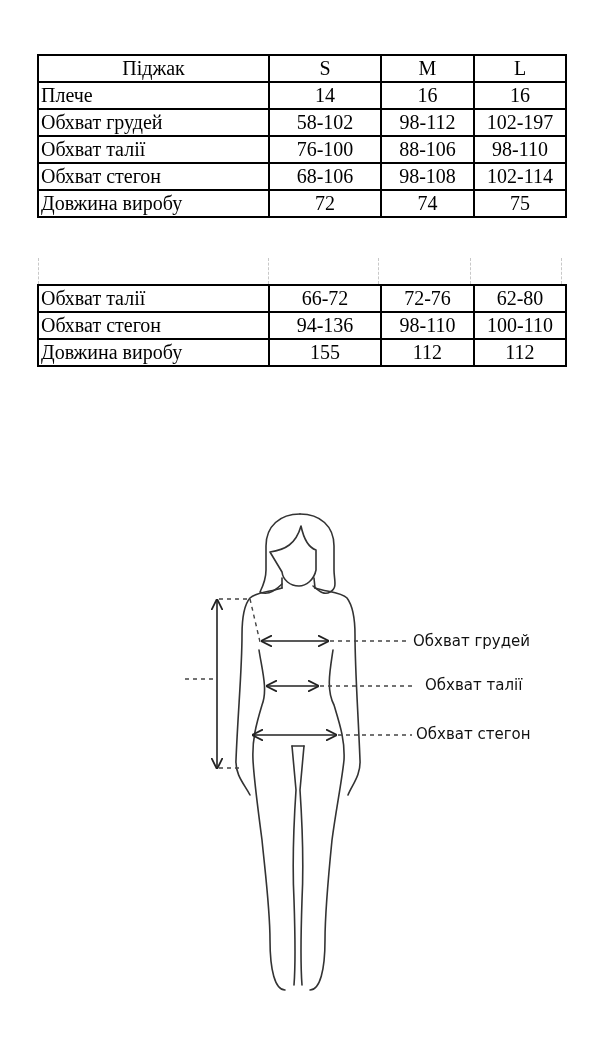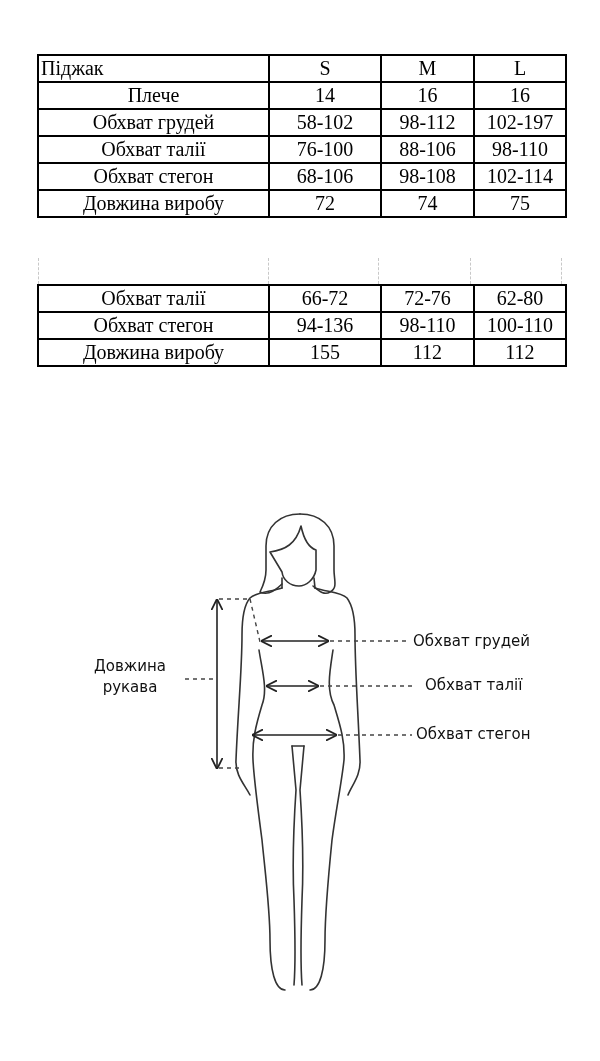--- a/index.html
+++ b/index.html
@@ -1,20 +1,20 @@
 <!DOCTYPE html>
 <html><head>
 <meta charset="utf-8">
 <style>
   html, body { margin: 0; padding: 0; background: #ffffff; }
   body { width: 600px; height: 1061px; position: relative; overflow: hidden; font-family: "Liberation Serif", serif; color: #000; }
   table.size { position: absolute; left: 37px; border-collapse: collapse; font-size: 20px; }
   table.size td { border: 2px solid #000; height: 25px; padding: 0 2px; line-height: 25px; white-space: nowrap; }
-  table.size td.c0 { width: 225px; text-align: center; }
-  table.size td.hdr { text-align: left; }
+  table.size td.c0 { width: 225px; text-align: left; }
+  table.size td.hdr { text-align: center; }
   table.size td.c1 { width: 106px; text-align: center; }
   table.size td.c2 { width: 87px; text-align: center; }
   table.size td.c3 { width: 86px; text-align: center; }
   #jacket { top: 54px; }
   #pants { top: 284px; }
   .gap-grid { position: absolute; top: 258px; height: 26px; border-left: 1px dashed #c8c8c8; }
   .diagram { position: absolute; left: 0; top: 500px; width: 600px; height: 500px; }
   .lbl { position: absolute; font-family: "DejaVu Sans", sans-serif; font-size: 15px; color: #111; white-space: nowrap; }
   .lbl-sleeve { left: 80px; top: 156px; text-align: center; line-height: 21px; width: 100px; }
   .lbl-chest { left: 413px; top: 132px; }
@@ -131,20 +131,16 @@
       <line x1="330" y1="141" x2="408" y2="141"></line>
       <line x1="320" y1="186" x2="414" y2="186"></line>
       <line x1="338" y1="235" x2="412" y2="235"></line>
     </g>
 
     <line x1="262" y1="141" x2="328" y2="141" stroke="#222" stroke-width="1.6" marker-start="url(#arr)" marker-end="url(#arr)"></line>
     <line x1="267" y1="186" x2="318" y2="186" stroke="#222" stroke-width="1.6" marker-start="url(#arr)" marker-end="url(#arr)"></line>
     <line x1="253" y1="235" x2="336" y2="235" stroke="#222" stroke-width="1.6" marker-start="url(#arr)" marker-end="url(#arr)"></line>
   </svg>
 
-  <div class="lbl lbl-sleeve">
-    <div>Довжина</div>
-    <div>рукава</div>
-  </div>
   <div class="lbl lbl-chest">Обхват грудей</div>
   <div class="lbl lbl-waist">Обхват талії</div>
   <div class="lbl lbl-hips">Обхват стегон</div>
 </div>
 
 </body></html>

